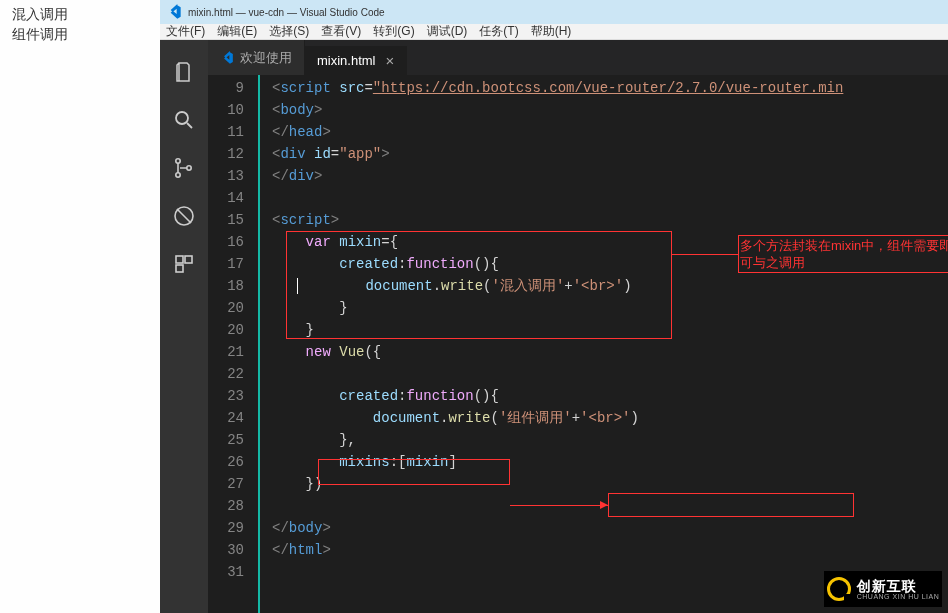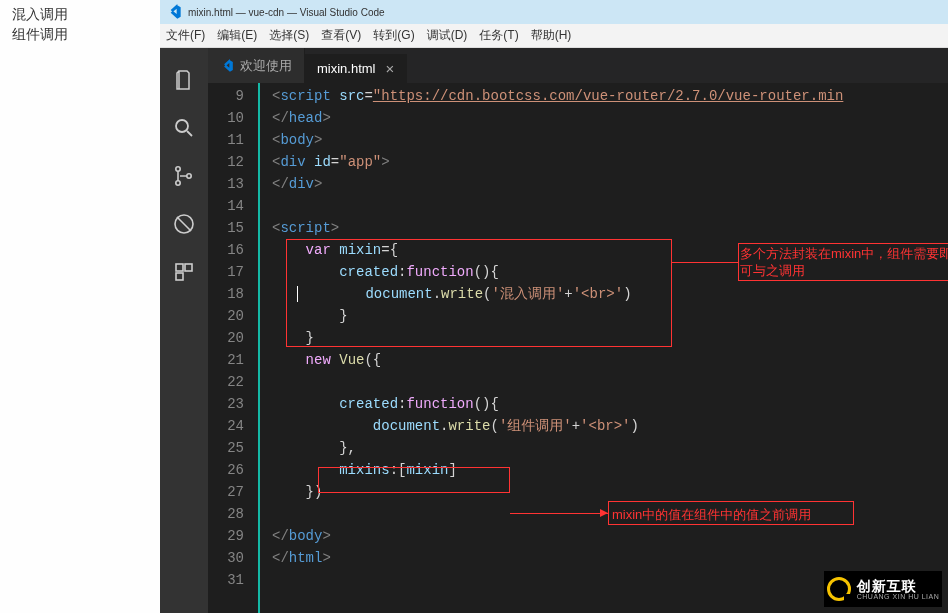--- a/index.html
+++ b/index.html
@@ -2,21 +2,21 @@
 <html><head>
 <meta charset="utf-8">
 <style>
   * { box-sizing: border-box; margin: 0; padding: 0; }
   body { font-family: "Microsoft YaHei", sans-serif; font-size: 13px; background: #cce6f5; width: 948px; height: 613px; overflow: hidden; position: relative; }
   .left-pane { position: absolute; left: 0; top: 0; width: 160px; height: 613px; background: #fefefe; padding: 4px 12px; }
   .left-pane div { color: #333; font-size: 14px; line-height: 20px; }
   .vscode { position: absolute; left: 160px; top: 0; right: 0; bottom: 0; background: #1e1e1e; display: flex; flex-direction: column; }
   .titlebar { height: 24px; background: #cce6f5; color: #333; display: flex; align-items: center; padding-left: 6px; font-size: 10px; }
   .titlebar-icon { width: 16px; height: 16px; margin-right: 6px; }
-  .menubar { height: 24px; background: #f3f3f3; display: flex; align-items: center; padding: 0 6px; font-size: 12px; color: #333; border-bottom: 1px solid #ddd; }
+  .menubar { height: 16px; background: #f3f3f3; display: flex; align-items: center; padding: 0 6px; font-size: 12px; color: #333; border-bottom: 1px solid #ddd; }
   .menubar span { margin-right: 12px; cursor: default; }
   .mainrow { flex: 1; display: flex; overflow: hidden; }
   .activitybar { width: 48px; background: #333333; display: flex; flex-direction: column; align-items: center; padding-top: 8px; }
   .activitybar .ab-icon { width: 28px; height: 28px; margin: 10px 0; color: #bbb; display: flex; align-items: center; justify-content: center; }
   .editor { flex: 1; display: flex; flex-direction: column; background: #1e1e1e; position: relative; }
   .tabs { height: 35px; background: #252526; display: flex; align-items: stretch; }
   .tab { display: flex; align-items: center; padding: 0 12px; font-size: 13px; color: #aaa; background: #2d2d2d; border-right: 1px solid #1e1e1e; }
   .tab.active { background: #1e1e1e; color: #fff; margin-top: 6px; }
   .tab .tab-icon { width: 14px; height: 14px; margin-right: 6px; }
   .tab .close { margin-left: 10px; font-size: 15px; color: #aaa; }
@@ -141,22 +141,22 @@
             <div>25</div>
             <div>26</div>
             <div>27</div>
             <div>28</div>
             <div>29</div>
             <div>30</div>
             <div>31</div>
           </div>
         <div class="code">
           <div class="line"><span class="t-punc">&lt;</span><span class="t-tag">script</span> <span class="t-attr">src</span><span class="t-op">=</span><span class="t-url">"https://cdn.bootcss.com/vue-router/2.7.0/vue-router.min</span></div>
+          <div class="line"><span class="t-punc">&lt;</span><span class="t-tag">body</span><span class="t-punc">&gt;</span></div>
           <div class="line"><span class="t-punc">&lt;/</span><span class="t-tag">head</span><span class="t-punc">&gt;</span></div>
-          <div class="line"><span class="t-punc">&lt;</span><span class="t-tag">body</span><span class="t-punc">&gt;</span></div>
           <div class="line"><span class="t-punc">&lt;</span><span class="t-tag">div</span> <span class="t-attr">id</span><span class="t-op">=</span><span class="t-str">"app"</span><span class="t-punc">&gt;</span></div>
           <div class="line"><span class="t-punc">&lt;/</span><span class="t-tag">div</span><span class="t-punc">&gt;</span></div>
           <div class="line"></div>
           <div class="line"><span class="t-punc">&lt;</span><span class="t-tag">script</span><span class="t-punc">&gt;</span></div>
           <div class="line">    <span class="t-kw">var</span> <span class="t-var">mixin</span><span class="t-op">=</span><span class="t-op">{</span></div>
           <div class="line">        <span class="t-var">created</span><span class="t-op">:</span><span class="t-kw">function</span><span class="t-op">(){</span></div>
           <div class="line">   <span class="cursor-caret"></span>        <span class="t-var">document</span><span class="t-op">.</span><span class="t-fn">write</span><span class="t-op">(</span><span class="t-str">'混入调用'</span><span class="t-op">+</span><span class="t-str">'&lt;br&gt;'</span><span class="t-op">)</span></div>
           <div class="line">        <span class="t-op">}</span></div>
           <div class="line">    <span class="t-op">}</span></div>
           <div class="line">    <span class="t-kw">new</span> <span class="t-fn">Vue</span><span class="t-op">({</span></div>
@@ -168,21 +168,20 @@
           <div class="line">    <span class="t-op">})</span></div>
           <div class="line"></div>
           <div class="line"><span class="t-punc">&lt;/</span><span class="t-tag">body</span><span class="t-punc">&gt;</span></div>
           <div class="line"><span class="t-punc">&lt;/</span><span class="t-tag">html</span><span class="t-punc">&gt;</span></div>
 
           <div class="highlight-box" style="left:26px; top:156px; width:386px; height:108px;"></div>
           <div class="highlight-box" style="left:58px; top:384px; width:192px; height:26px;"></div>
           <div class="highlight-box" style="left:478px; top:160px; width:220px; height:38px;"></div>
           <div class="highlight-box" style="left:348px; top:418px; width:246px; height:24px;"></div>
           <div class="anno" style="left:480px; top:162px; width:216px; line-height:17px;">多个方法封装在mixin中，组件需要即可与之调用</div>
-          <div class="anno" style="left:352px; top:421px;">mixin中的值在组件中的值之前调用</div>
           <div class="anno-line" style="left:412px; top:179px; width:66px;"></div>
           <div class="anno-line" style="left:250px; top:430px; width:98px;"></div>
           <div class="arrow" style="left:340px; top:426px;"></div>
         </div>
       </div>
     </div>
   </div>
 </div>
 
 <div class="watermark">

